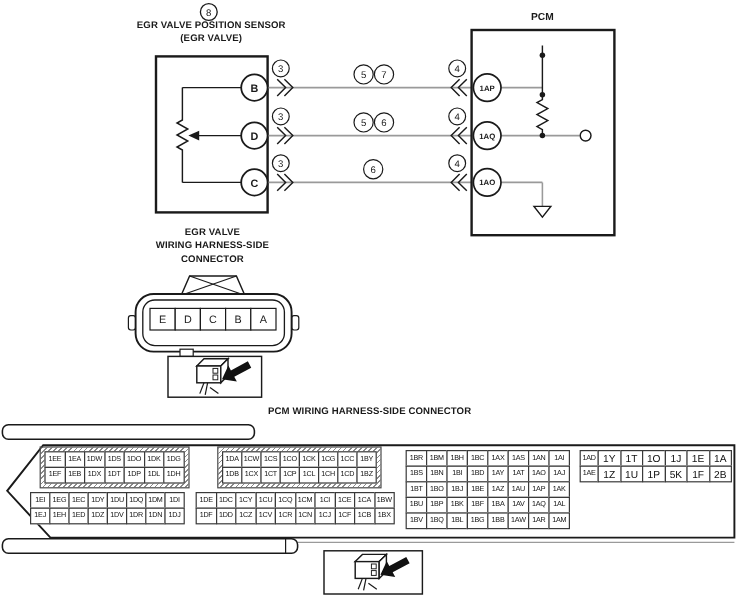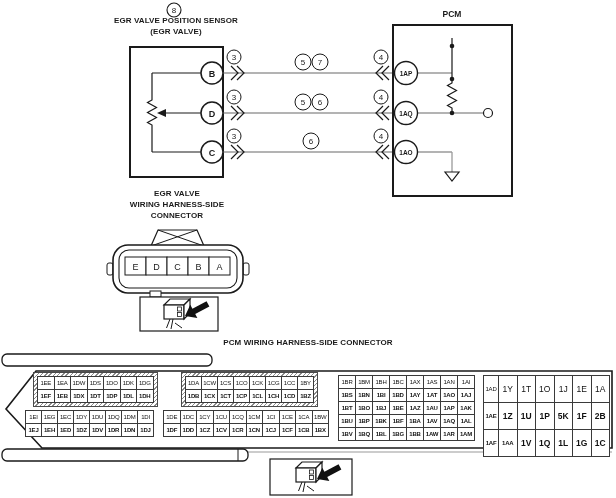--- a/index.html
+++ b/index.html
@@ -11,31 +11,31 @@
   .t-big{font-size:8.5px;font-weight:bold;}
   .t-pin{font-size:9px;font-weight:bold;}
   .t-ref{font-size:8px;}
   .t-pcmpin{font-size:6.5px;font-weight:bold;}
   .t-cellletter{font-size:9px;}
   
   .pblock{position:absolute;}
   .hatch{position:absolute;padding:3px;border:1px solid #4a4a4a;
          background:repeating-linear-gradient(135deg,#8a8a8a 0 1px,#ffffff 1px 3px);}
   .prow{display:flex;}
-  .prow + .prow{margin-top:-1px;font-weight:bold;}
+  .prow + .prow{margin-top:-1px;}
   .pcell{display:flex;align-items:center;justify-content:center;box-sizing:border-box;
          border:1px solid #3a3a3a;background:#fff;height:14px;
          font-size:6px;letter-spacing:-0.2px;color:#111;white-space:nowrap;}
   .pcell + .pcell{margin-left:-1px;}
   .b-tl .pcell{width:17.5px;height:14px;}
   .b-tm .pcell{width:17px;height:14px;}
   .b-bl .pcell{width:17px;height:14px;}
   .b-bm .pcell{width:17.5px;height:14px;}
   .b-ra .pcell{width:18px;height:14px;}
-  .b-rb .pcell{width:19.5px;height:28px;}
+  .b-rb .pcell{width:19.5px;height:14px;}
   .b-rb .pcell:first-child{width:16px;}
   .b-rb .pcell.big{font-size:8.5px;letter-spacing:0;}
 </style>
 </head>
 <body>
 
 <div class="canvas">
 
   <svg width="616" height="498" viewBox="0 0 616 498">
 
@@ -369,24 +369,15 @@
       </div>
       <div class="prow">
         <div class="pcell">1AE</div>
         <div class="pcell big">1Z</div>
         <div class="pcell big">1U</div>
         <div class="pcell big">1P</div>
         <div class="pcell big">5K</div>
         <div class="pcell big">1F</div>
         <div class="pcell big">2B</div>
       </div>
-      <div class="prow">
-        <div class="pcell">1AF</div>
-        <div class="pcell">1AA</div>
-        <div class="pcell big">1V</div>
-        <div class="pcell big">1Q</div>
-        <div class="pcell big">1L</div>
-        <div class="pcell big">1G</div>
-        <div class="pcell big">1C</div>
-      </div>
     </div>
 
 </div>
 
 </body></html>

